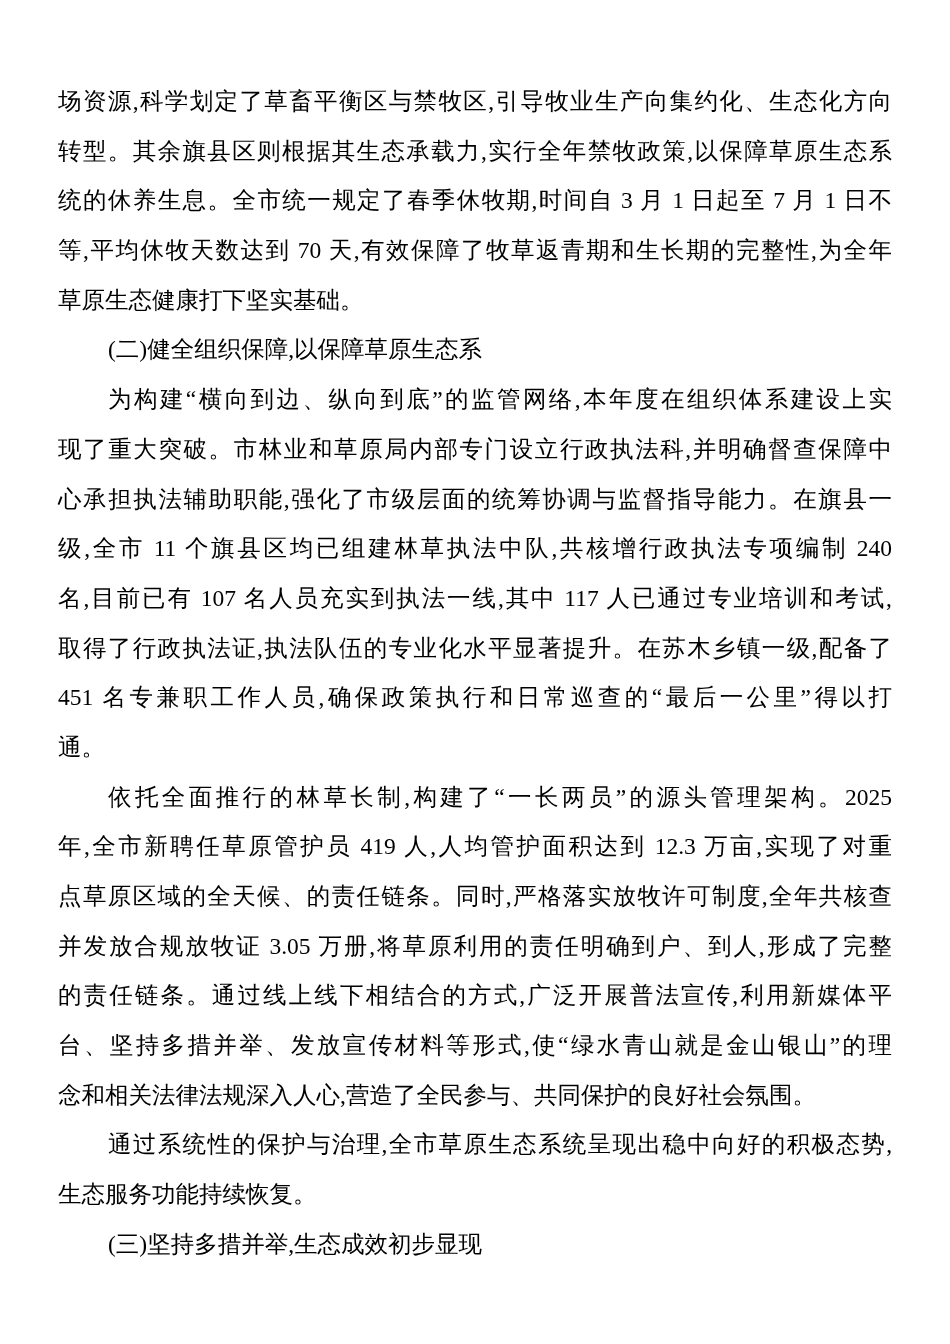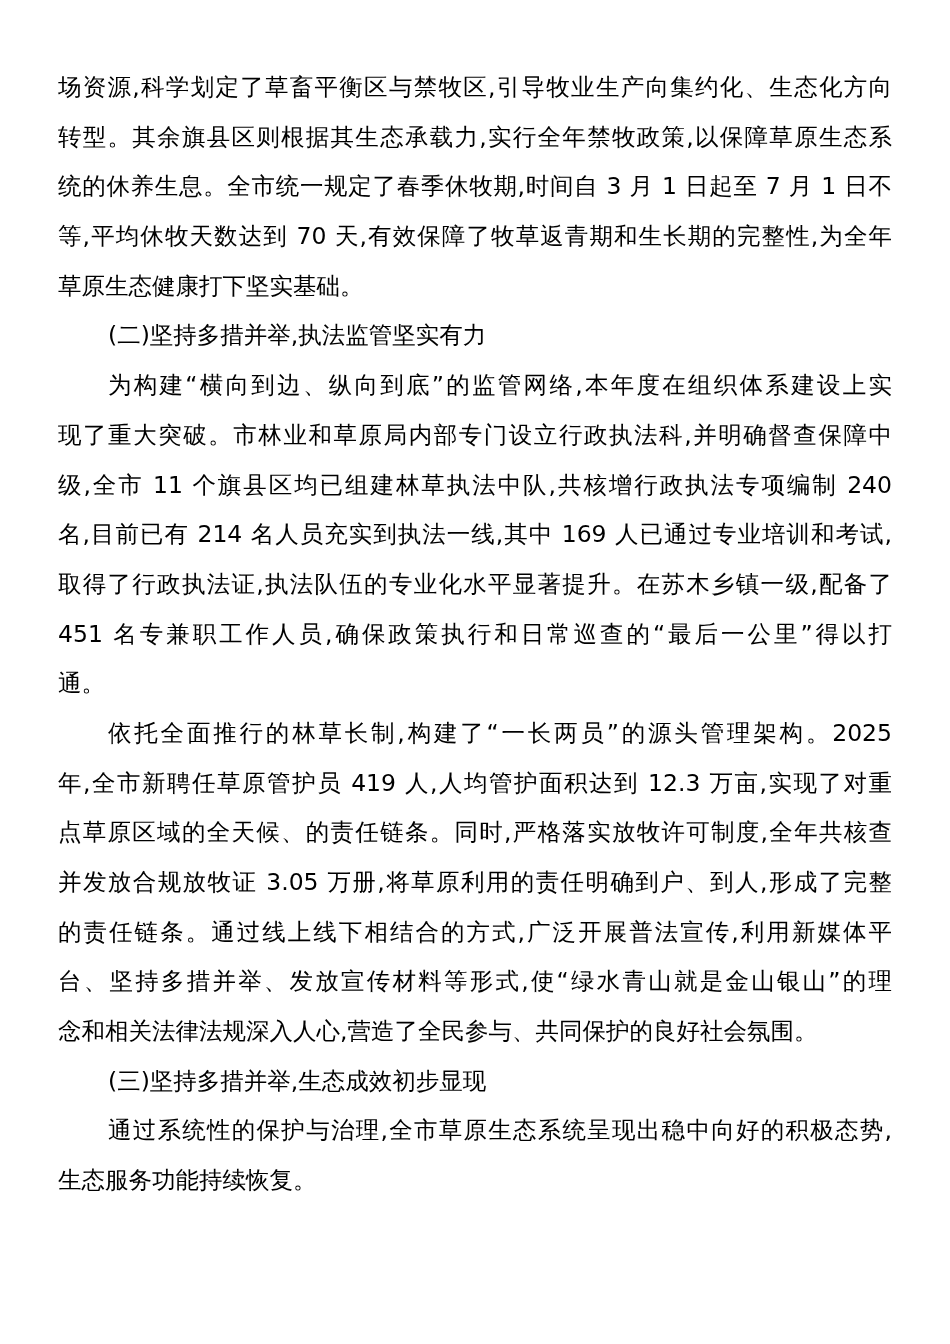--- a/index.html
+++ b/index.html
@@ -11,22 +11,23 @@
       width: 950px;
       height: 1344px;
       position: relative;
       overflow: hidden;
       font-family: "DejaVu Sans", sans-serif;
       color: #000000;
     }
     .page {
       position: absolute;
       left: 58px;
-      top: 63px;
+      top: 77px;
       width: 834px;
+      font-family: Liberation Serif, serif;
     }
     .line {
       height: 49.7px;
       line-height: 49.7px;
       font-size: 23.5px;
       white-space: nowrap;
       text-align: justify;
       text-align-last: justify;
       letter-spacing: 0;
     }
@@ -44,45 +45,46 @@
 
   <div>
     <div class="line">场资源,科学划定了草畜平衡区与禁牧区,引导牧业生产向集约化、生态化方向</div>
     <div class="line">转型。其余旗县区则根据其生态承载力,实行全年禁牧政策,以保障草原生态系</div>
     <div class="line">统的休养生息。全市统一规定了春季休牧期,时间自 3 月 1 日起至 7 月 1 日不</div>
     <div class="line">等,平均休牧天数达到 70 天,有效保障了牧草返青期和生长期的完整性,为全年</div>
     <div class="line last">草原生态健康打下坚实基础。</div>
   </div>
 
   <div>
-    <div class="line indent last">(二)坚持多措并举,执法监管坚实有力</div>
+    <div class="line indent last">(二)健全组织保障,以保障草原生态系</div>
   </div>
 
   <div>
     <div class="line indent">为构建“横向到边、纵向到底”的监管网络,本年度在组织体系建设上实</div>
     <div class="line">现了重大突破。市林业和草原局内部专门设立行政执法科,并明确督查保障中</div>
+    <div class="line">心承担执法辅助职能,强化了市级层面的统筹协调与监督指导能力。在旗县一</div>
     <div class="line">级,全市 11 个旗县区均已组建林草执法中队,共核增行政执法专项编制 240</div>
-    <div class="line">名,目前已有 214 名人员充实到执法一线,其中 169 人已通过专业培训和考试,</div>
+    <div class="line">名,目前已有 107 名人员充实到执法一线,其中 117 人已通过专业培训和考试,</div>
     <div class="line">取得了行政执法证,执法队伍的专业化水平显著提升。在苏木乡镇一级,配备了</div>
     <div class="line">451 名专兼职工作人员,确保政策执行和日常巡查的“最后一公里”得以打</div>
     <div class="line last">通。</div>
   </div>
 
   <div>
     <div class="line indent">依托全面推行的林草长制,构建了“一长两员”的源头管理架构。2025</div>
     <div class="line">年,全市新聘任草原管护员 419 人,人均管护面积达到 12.3 万亩,实现了对重</div>
     <div class="line">点草原区域的全天候、的责任链条。同时,严格落实放牧许可制度,全年共核查</div>
     <div class="line">并发放合规放牧证 3.05 万册,将草原利用的责任明确到户、到人,形成了完整</div>
     <div class="line">的责任链条。通过线上线下相结合的方式,广泛开展普法宣传,利用新媒体平</div>
     <div class="line">台、坚持多措并举、发放宣传材料等形式,使“绿水青山就是金山银山”的理</div>
     <div class="line last">念和相关法律法规深入人心,营造了全民参与、共同保护的良好社会氛围。</div>
   </div>
 
   <div>
-    <div class="line indent last">(三)坚持多措并举,生态成效初步显现</div>
+    <div class="line indent">通过系统性的保护与治理,全市草原生态系统呈现出稳中向好的积极态势,</div>
+    <div class="line last">生态服务功能持续恢复。</div>
   </div>
 
   <div>
-    <div class="line indent">通过系统性的保护与治理,全市草原生态系统呈现出稳中向好的积极态势,</div>
-    <div class="line last">生态服务功能持续恢复。</div>
+    <div class="line indent last">(三)坚持多措并举,生态成效初步显现</div>
   </div>
 
 </div>
 
 </body></html>

